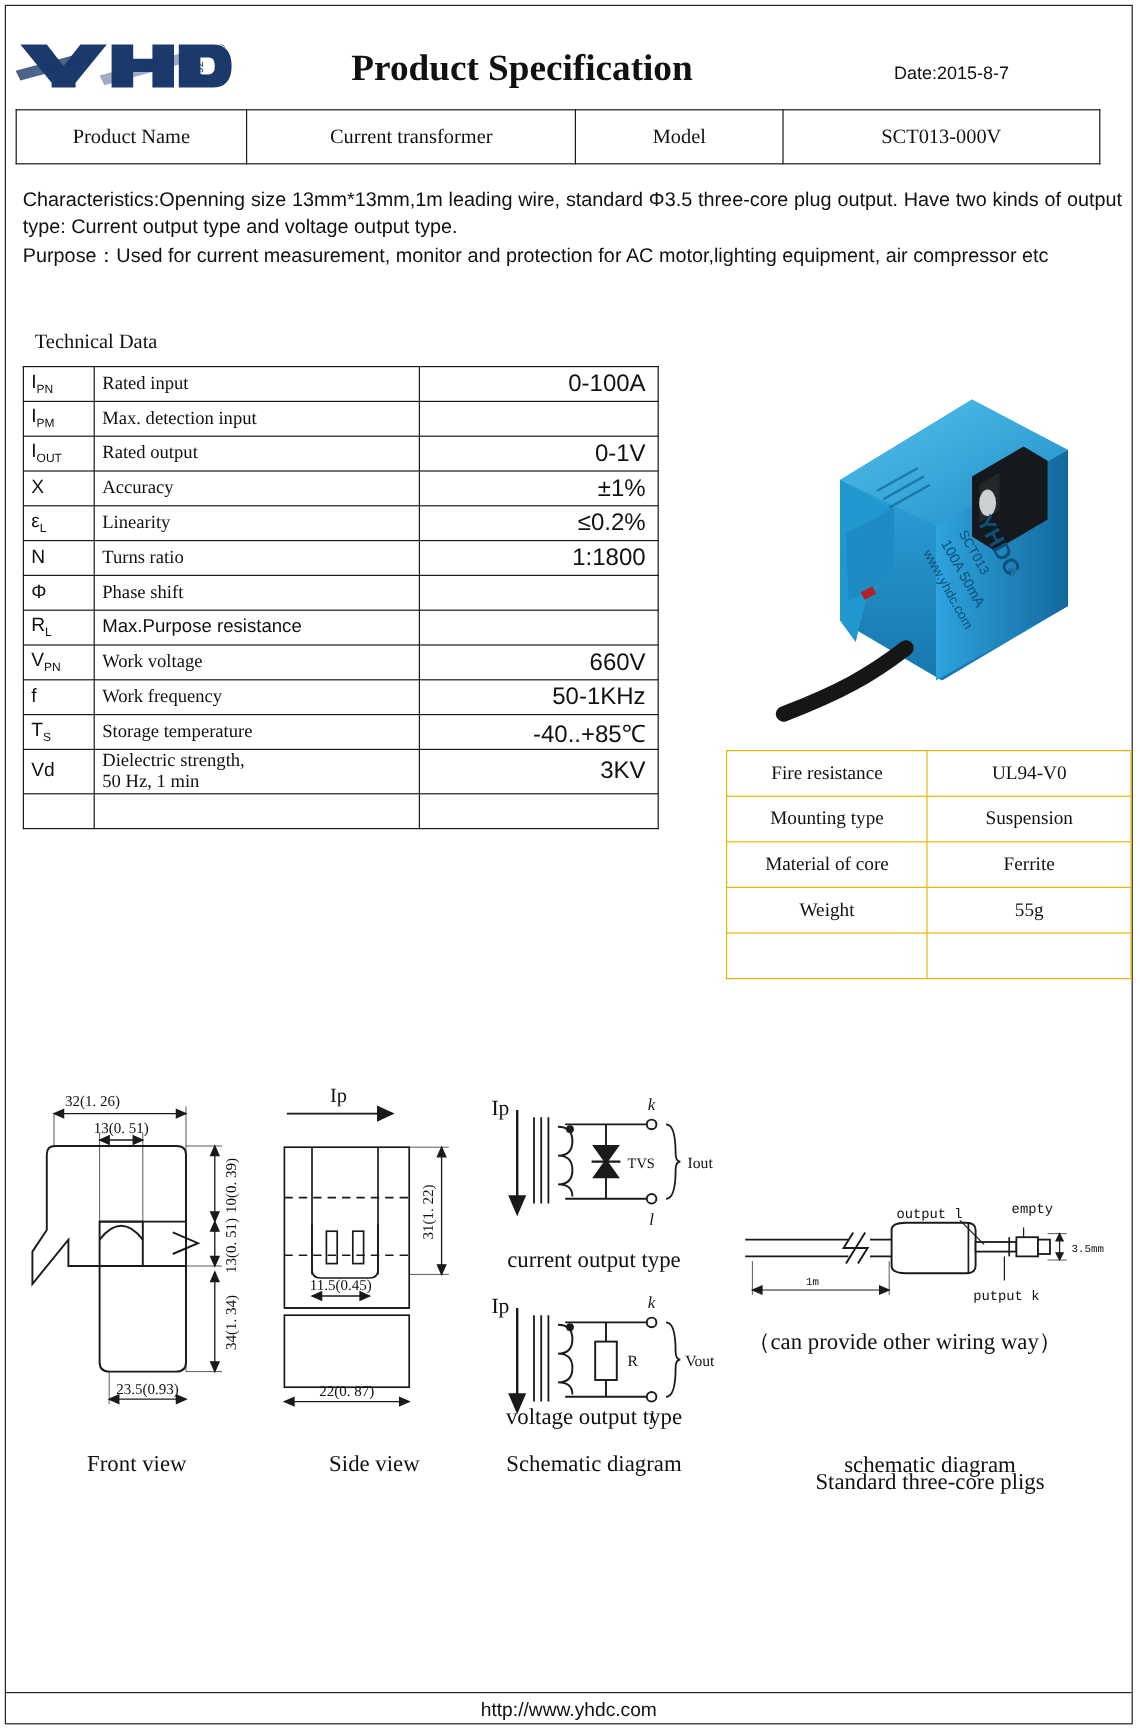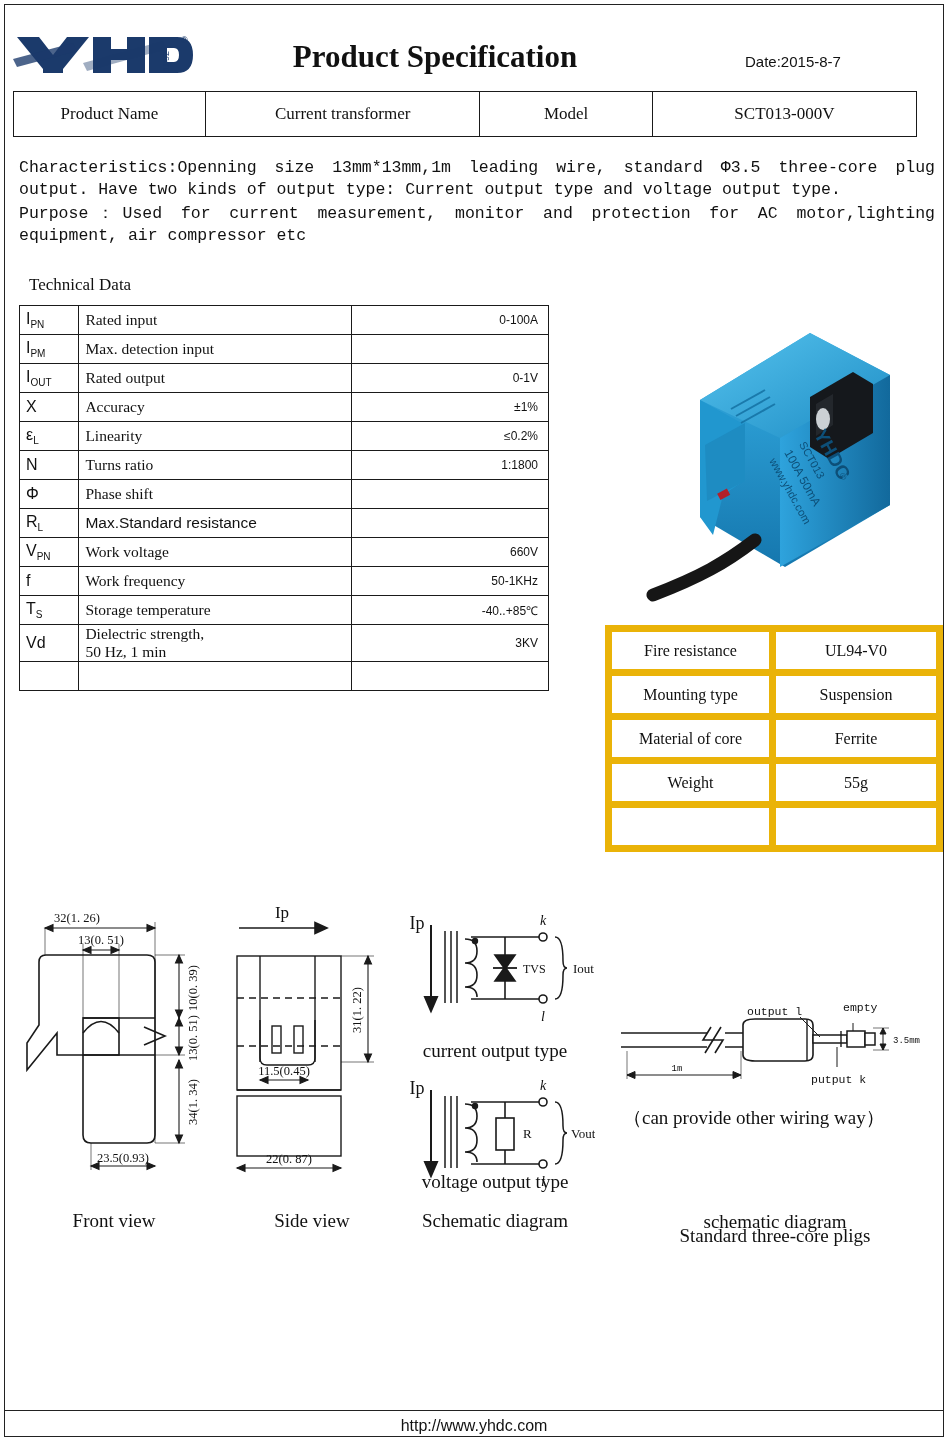--- a/index.html
+++ b/index.html
@@ -33,21 +33,21 @@
   }
   .info-table td{
     border:1px solid #1a1a1a;height:42px;text-align:center;
     font-size:17px;font-family:"Liberation Serif", serif;
   }
   .c1{width:195px;} .c2{width:280px;} .c3{width:175px;} .c4{width:270px;}
 
   
   .chars{
     position:absolute;left:14px;top:152px;width:916px;
-    font-size:16.5px;line-height:1.33;font-family:Liberation Mono, monospace;
+    font-size:16.5px;line-height:1.33;font-family:Liberation Sans, sans-serif;
     text-align:justify;
   }
   .chars p{margin:0 0 2px 0;}
   .purpose{margin-top:6px;}
 
   .tech-label{
     position:absolute;left:24px;top:270px;font-size:17px;
     font-family:"Liberation Serif", serif;
   }
 
@@ -57,32 +57,32 @@
     border:1px solid #1a1a1a;height:28px;padding:0 6px;
     font-size:15.5px;font-family:"Liberation Serif", serif;vertical-align:middle;
   }
   .tech-table td.sym{
     width:48px;text-align:left;font-family:"Liberation Sans", sans-serif;
     font-size:16px;
   }
   .tech-table td.desc{width:272px;text-align:left;}
   .tech-table td.val{
     width:190px;text-align:right;padding-right:10px;
-    font-family:"Liberation Sans", sans-serif;font-size:12px;
+    font-family:"Liberation Sans", sans-serif;font-size:20px;
   }
   .tech-table sub{font-size:10px;}
   .two-line{line-height:1.15;padding-top:3px;padding-bottom:3px;}
 
   
   .photo{position:absolute;left:600px;top:300px;width:340px;height:300px;}
 
   
   .mat-table{position:absolute;left:600px;top:620px;width:338px;}
   .mat-table td{
-    border:7px solid #eab308;height:35px;text-align:center;
+    border:1px solid #eab308;height:35px;text-align:center;
     font-size:16px;font-family:"Liberation Serif", serif;
   }
   .mat-table td.mc1{width:168px;} .mat-table td.mc2{width:170px;}
 
   
   .dim-note{
     position:absolute;left:24px;top:822px;font-size:17px;
     font-family:"Liberation Sans", sans-serif;
   }
 
@@ -181,21 +181,21 @@
           <td class="desc">Turns ratio</td>
           <td class="val">1:1800</td>
         </tr>
         <tr>
           <td class="sym">Φ</td>
           <td class="desc">Phase shift</td>
           <td class="val"></td>
         </tr>
         <tr>
           <td class="sym">R<sub>L</sub></td>
-          <td class="desc" style="font-family: &quot;Liberation Sans&quot;, sans-serif;">Max.Standard resistance</td>
+          <td class="desc" style="font-family: &quot;Liberation Sans&quot;, sans-serif;">Max.Purpose resistance</td>
           <td class="val"></td>
         </tr>
         <tr>
           <td class="sym">V<sub>PN</sub></td>
           <td class="desc">Work voltage</td>
           <td class="val">660V</td>
         </tr>
         <tr>
           <td class="sym">f</td>
           <td class="desc">Work frequency</td>

